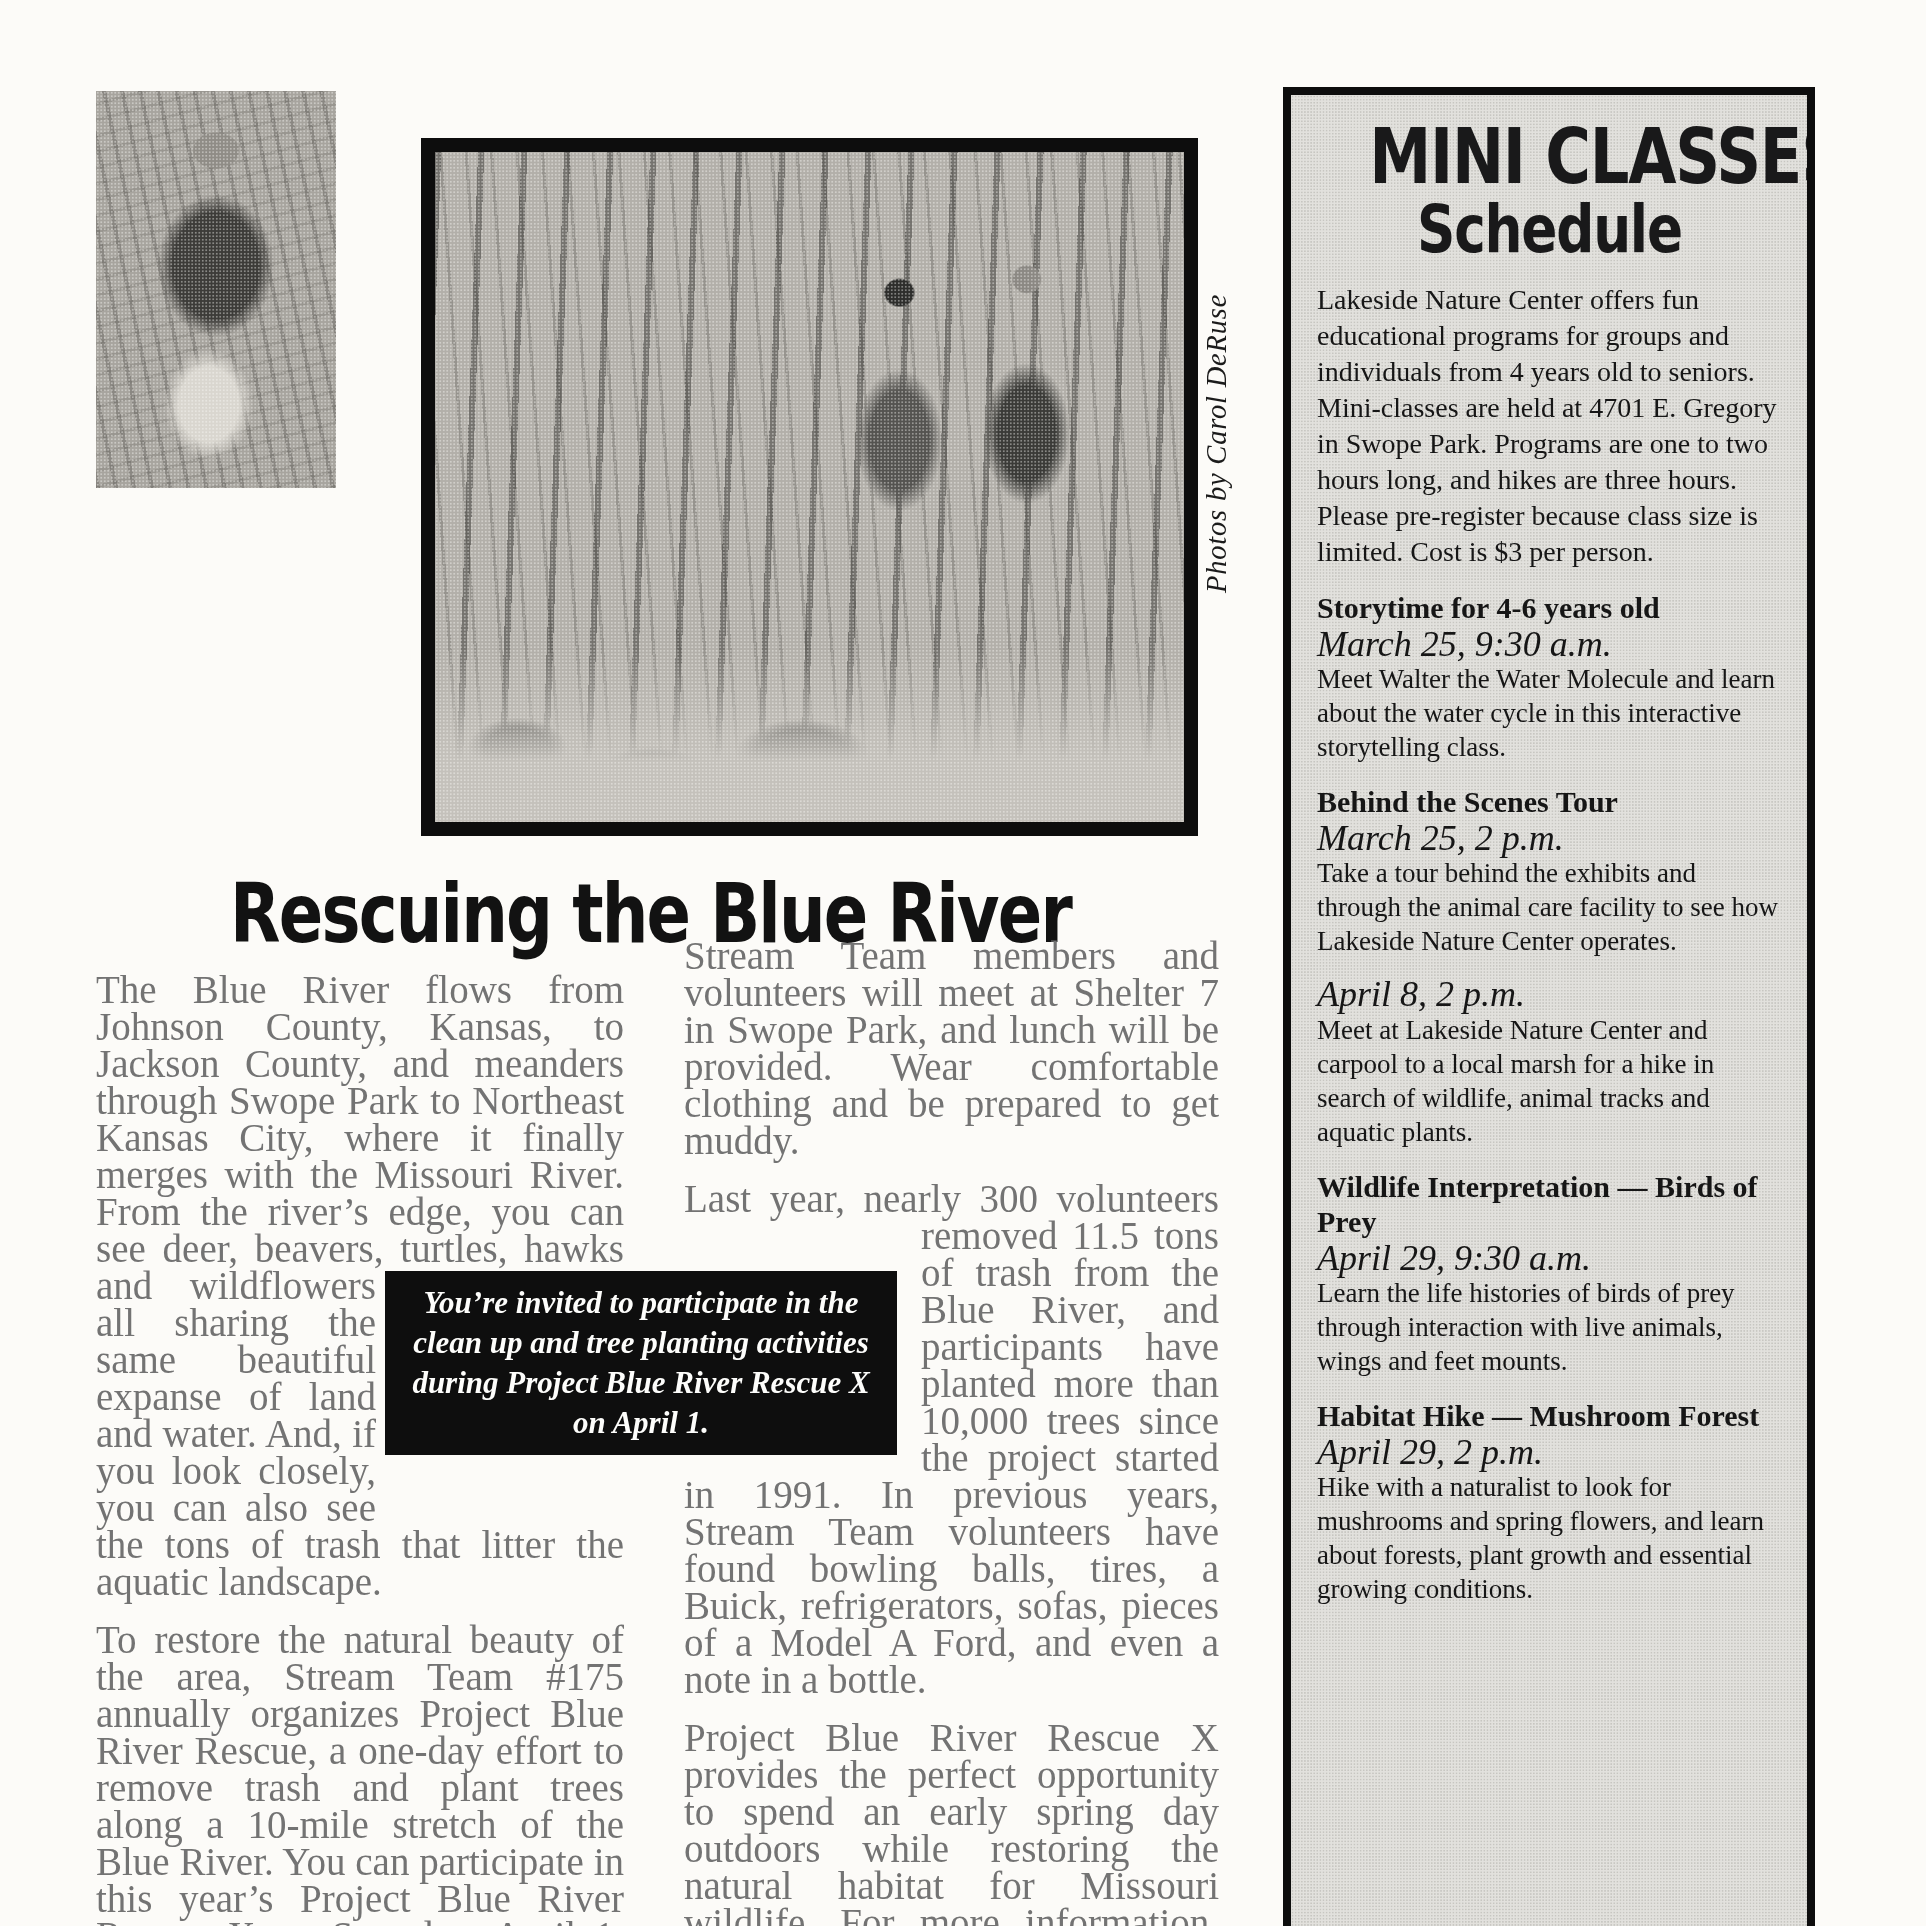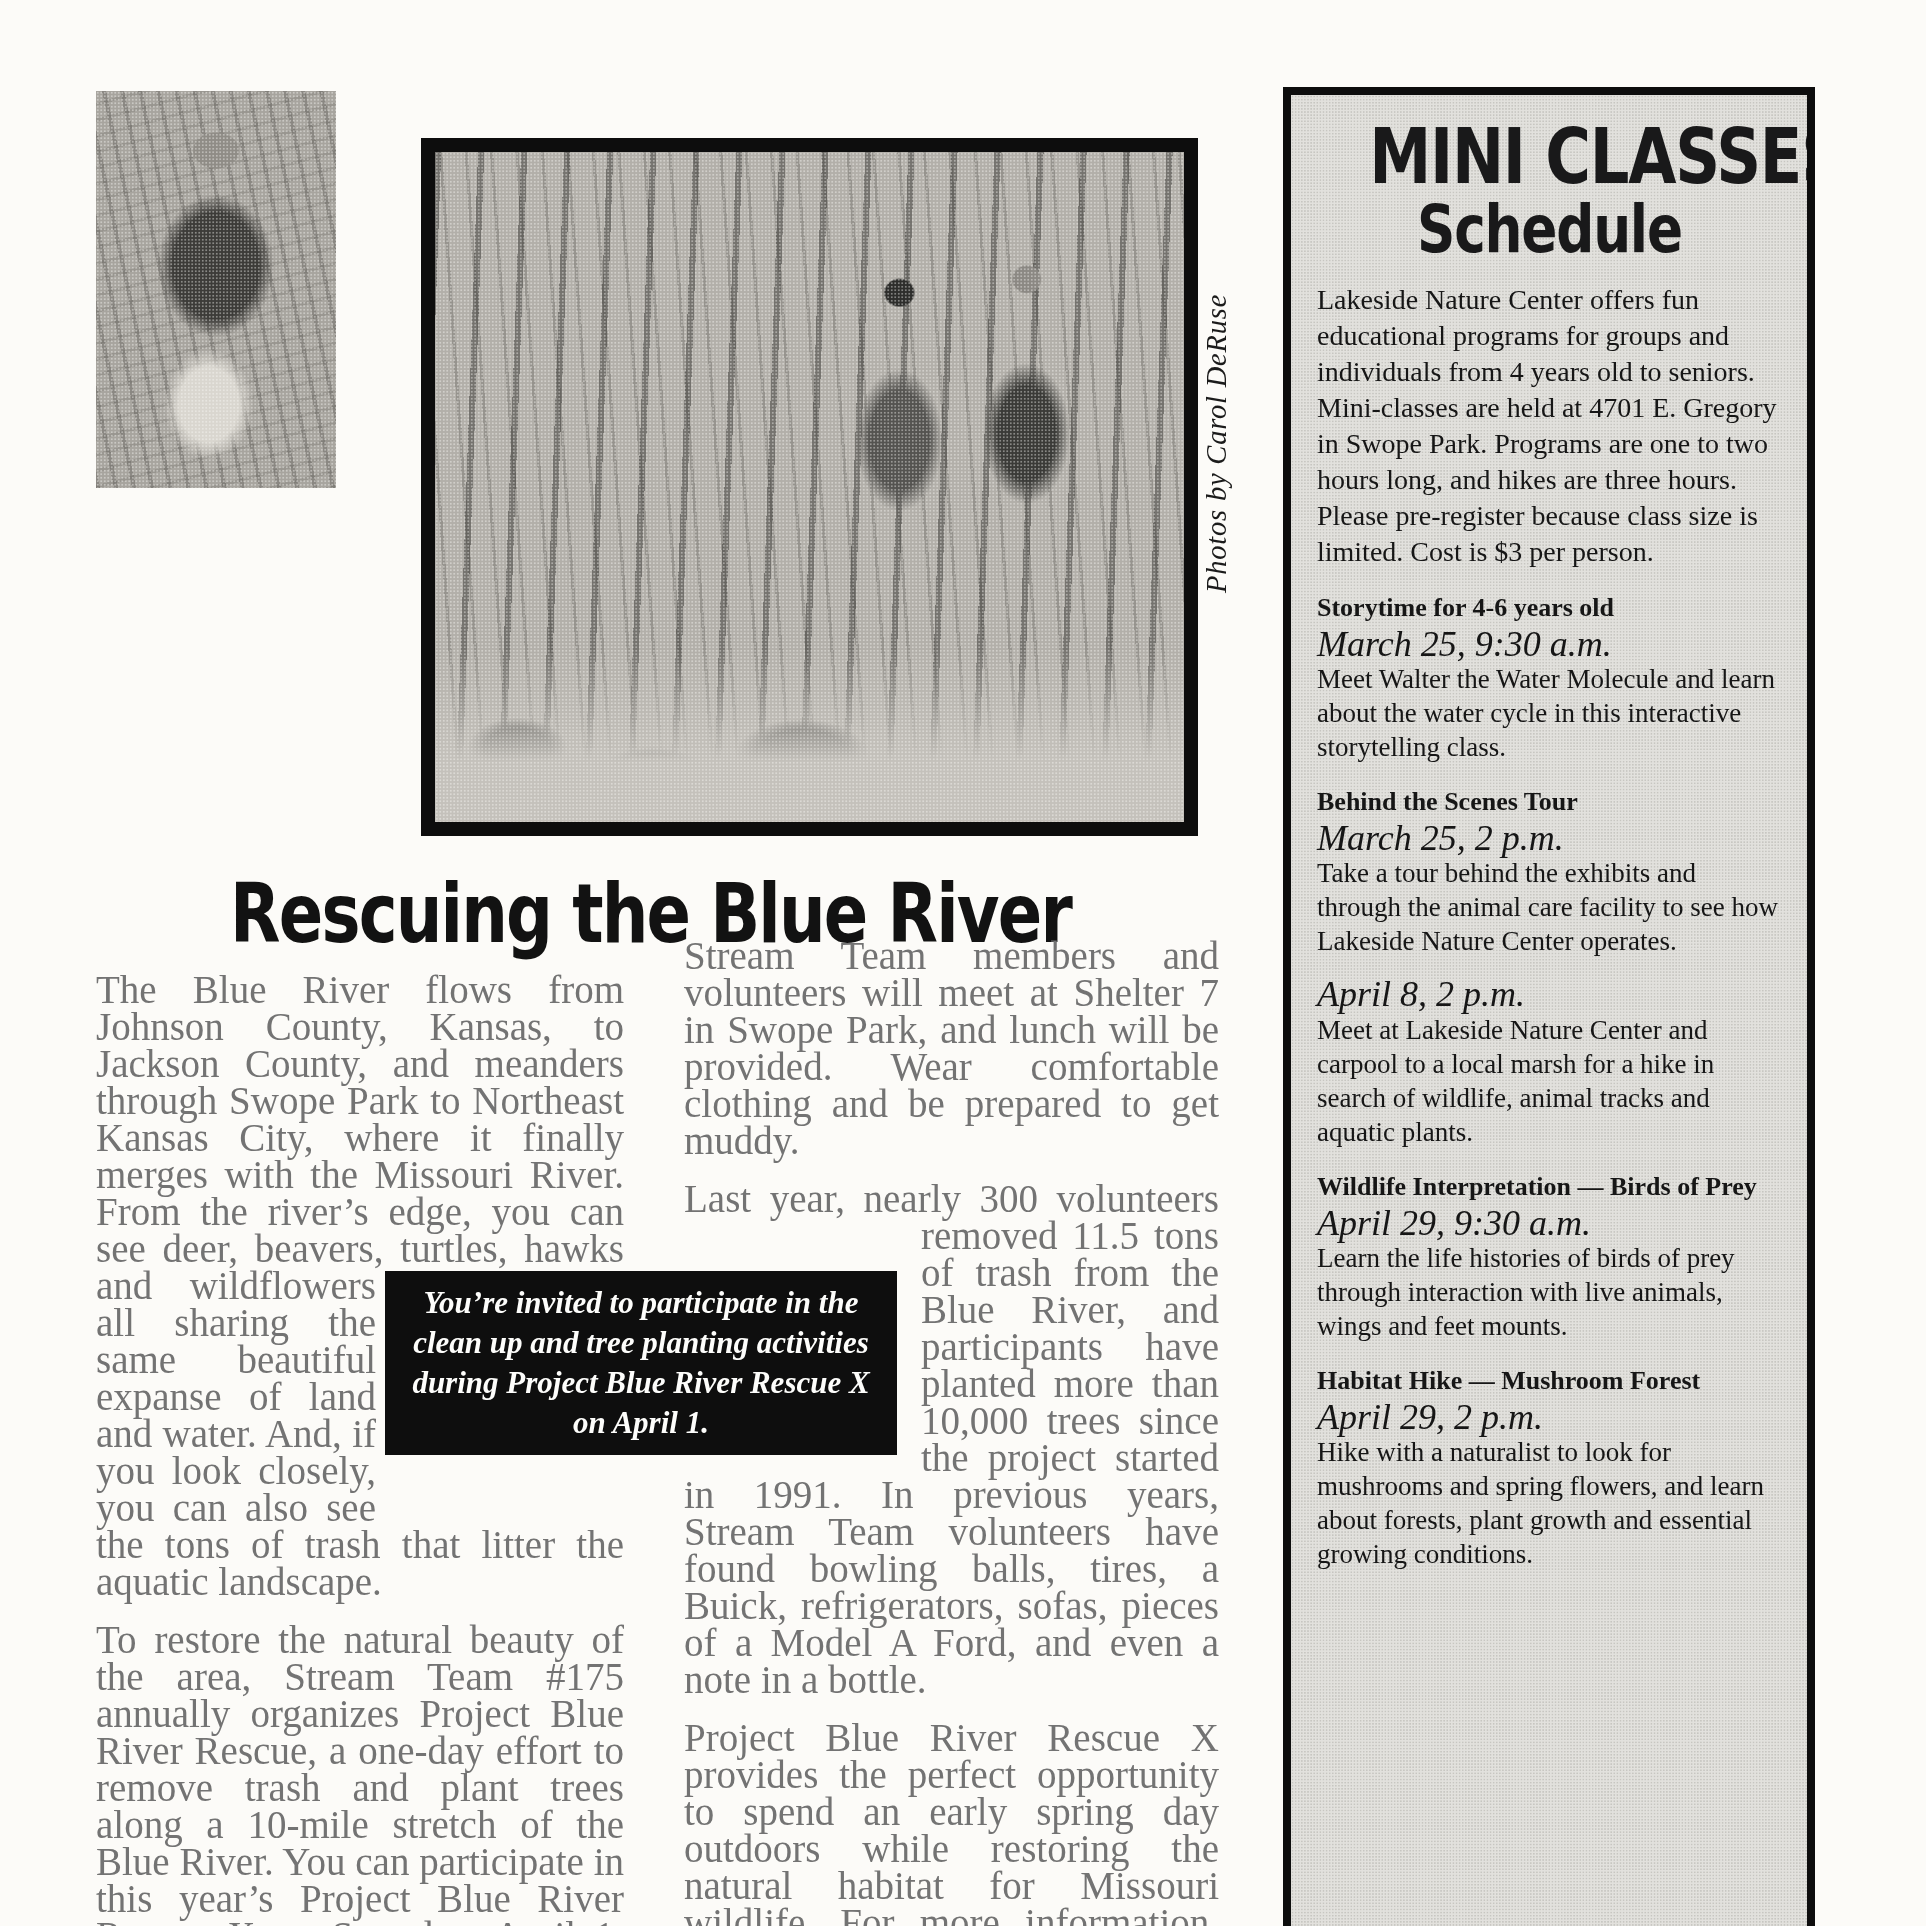--- a/index.html
+++ b/index.html
@@ -88,21 +88,21 @@
   }
   .sidebar-title {
     text-align:center; font-family:"DejaVu Sans", sans-serif; font-weight:900;
     color:#19191a; letter-spacing:-1.5px; white-space:nowrap;
   }
   .sidebar-title .t1 { font-size:76px; line-height:1.04; }
   .sidebar-title .t2 { font-size:65px; line-height:1.05; }
   .sidebar-title .t1 > span, .sidebar-title .t2 > span { display:inline-block; transform:scaleX(0.82); transform-origin:center; }
   .sidebar-intro { margin-top:17px; font-size:28px; line-height:36px; text-align:left; }
   .event { margin-top:20px; }
-  .event .name { font-size:26px; font-weight:bold; line-height:35px; }
+  .event .name { font-size:30px; font-weight:bold; line-height:35px; }
   .event .date { font-size:36px; font-style:italic; line-height:32px; margin-top:3.1px; }
   .event .desc { font-size:27px; line-height:34px; margin-top:2.3px; }
 </style>
 </head>
 <body>
 
 <div class="page">
 
   <div class="photo photo-scout"></div>
   <div class="photo photo-main"></div>

